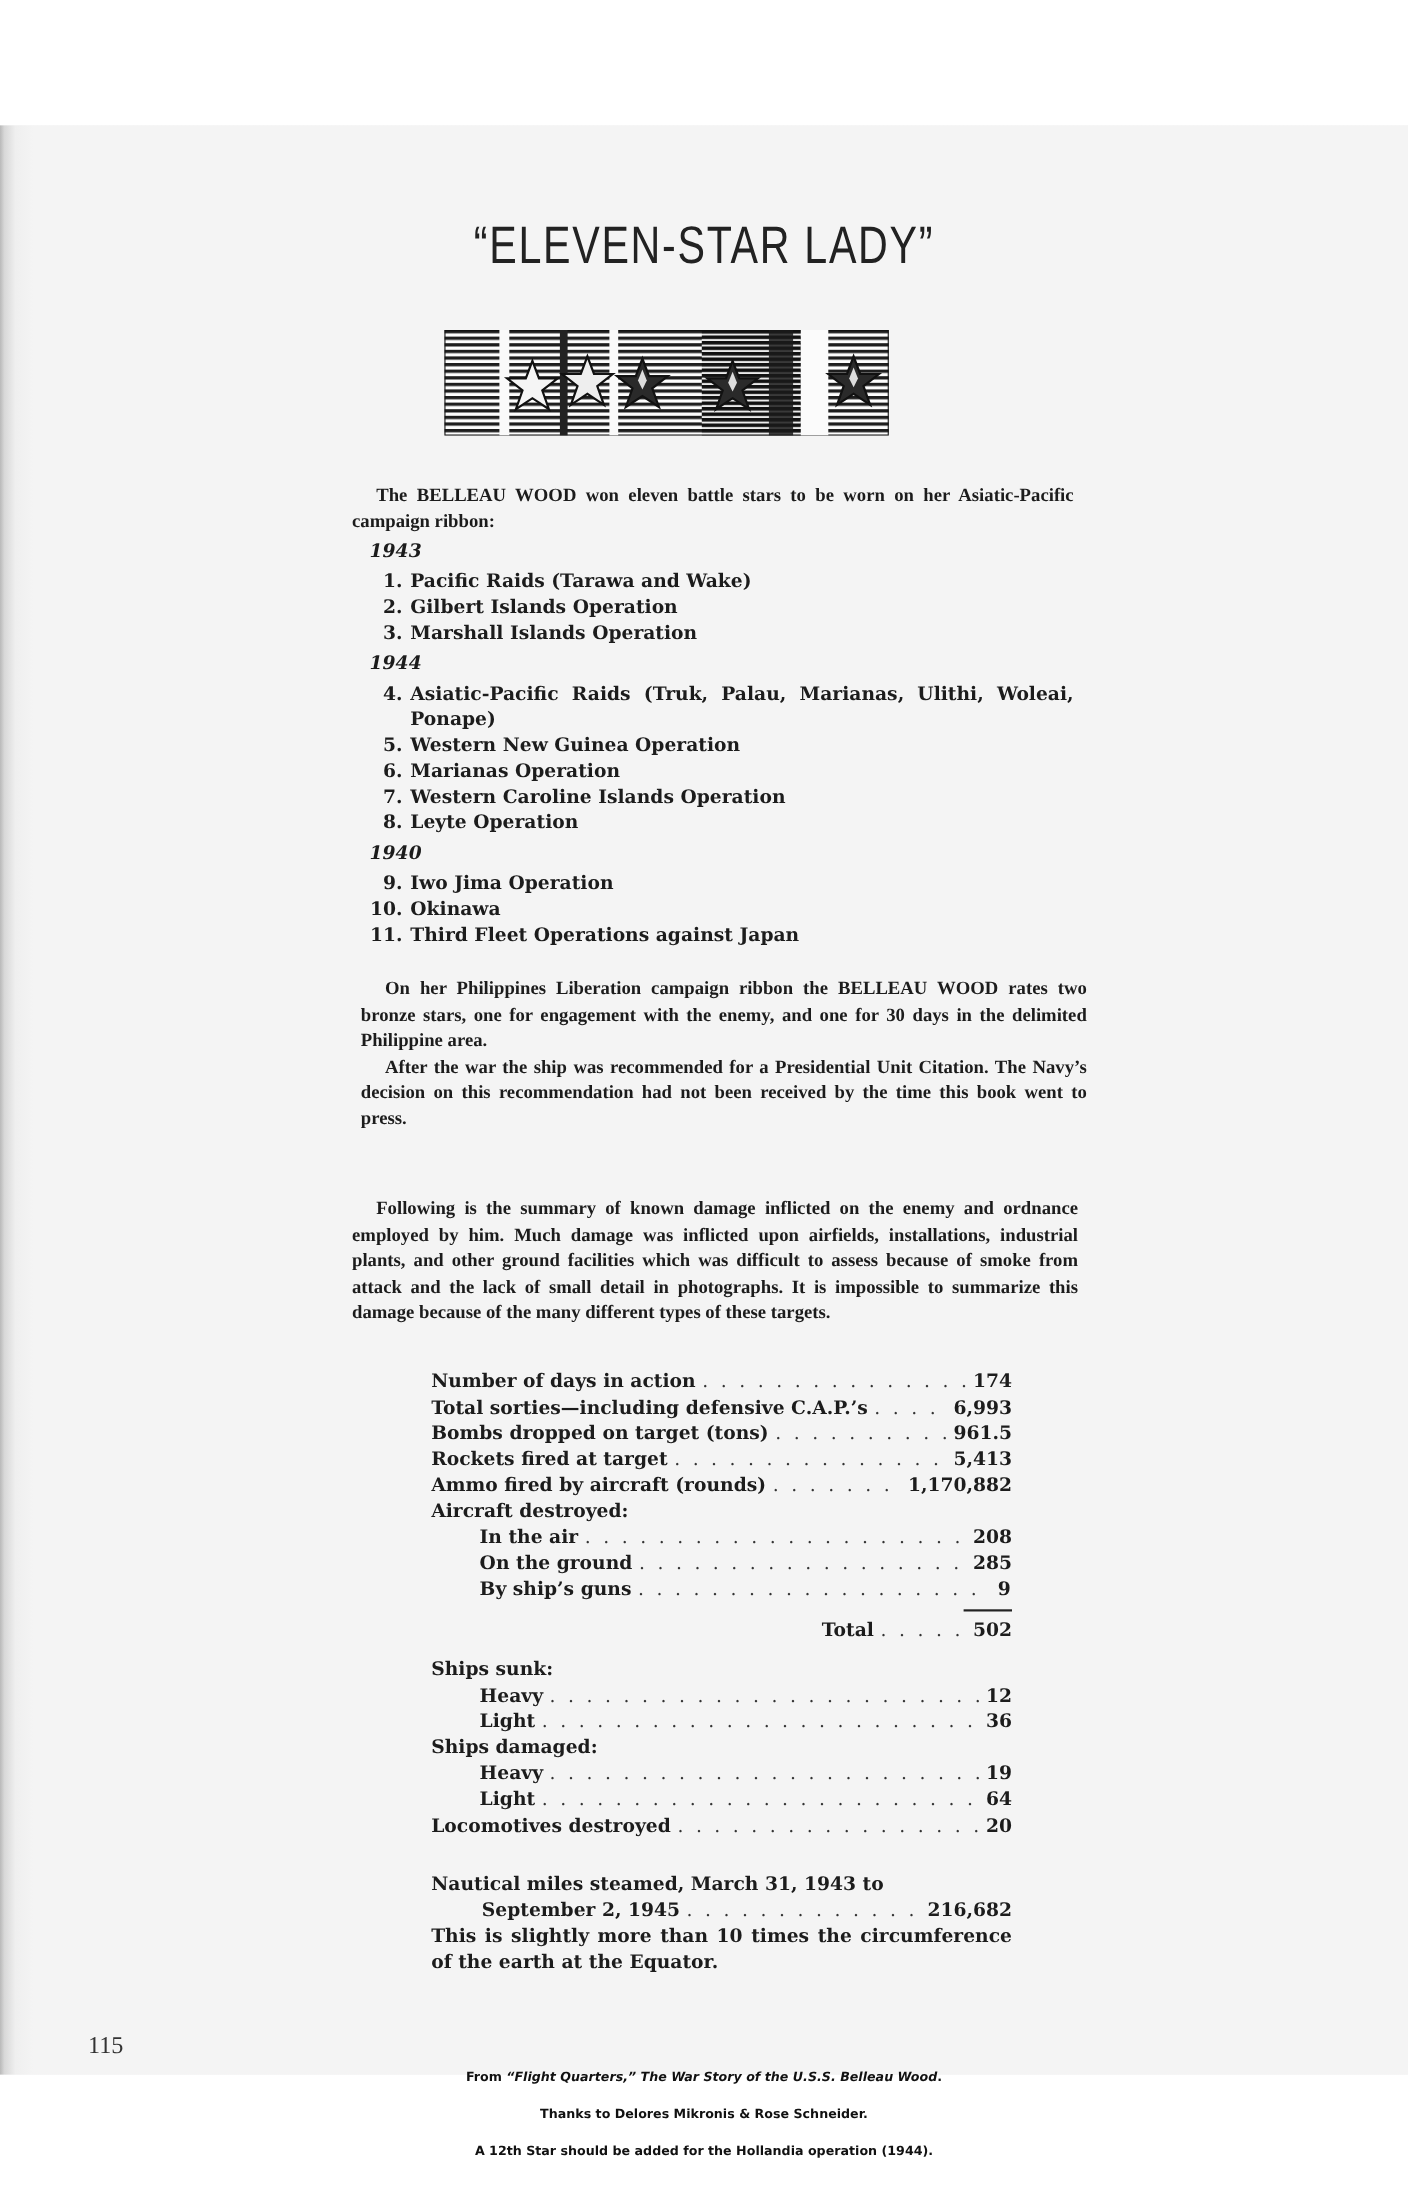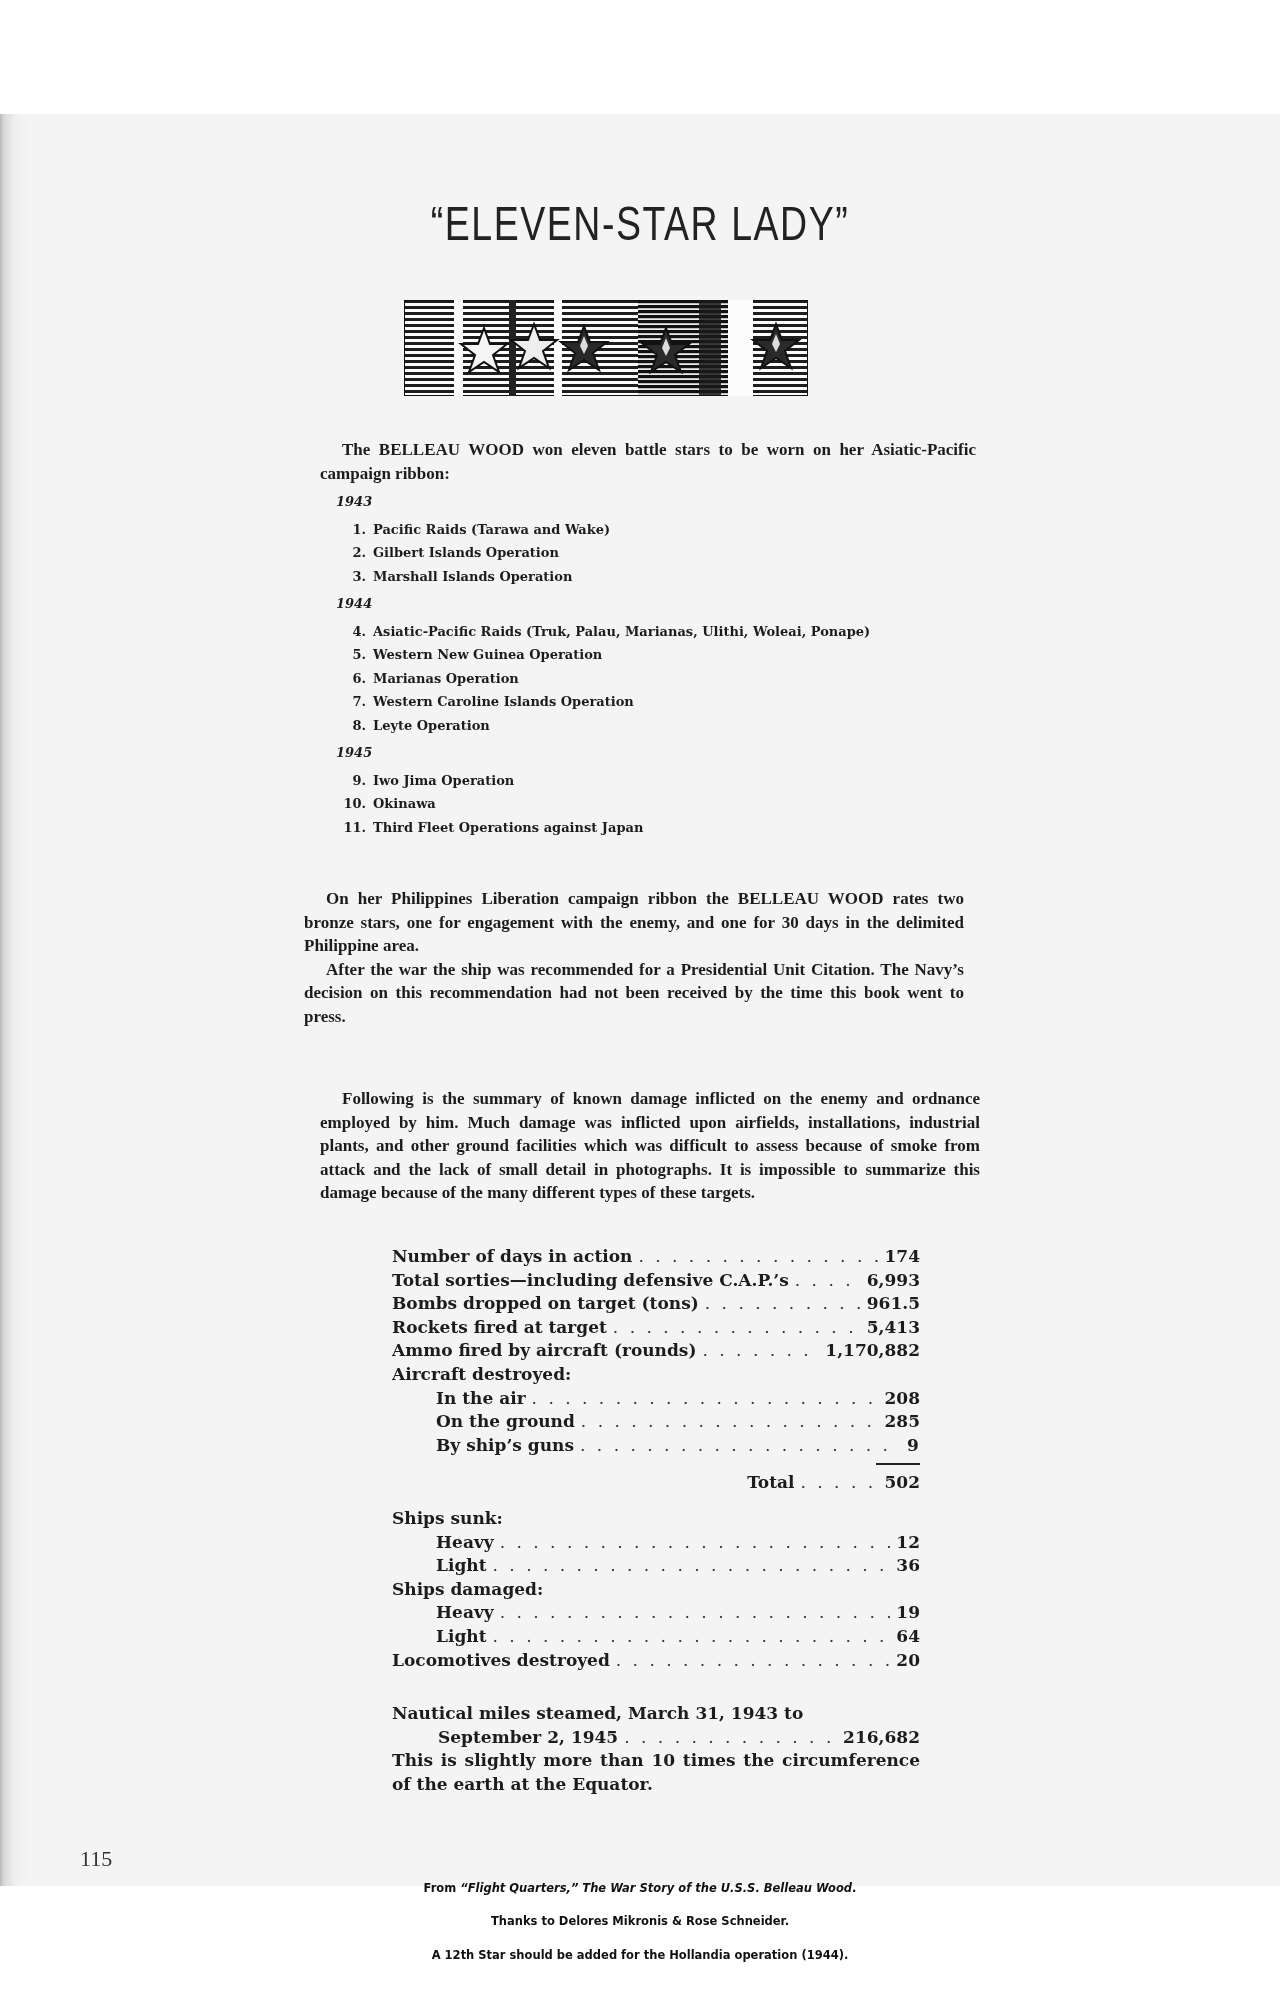--- a/index.html
+++ b/index.html
@@ -14,21 +14,21 @@
     background: #f4f4f4;
     background-image: linear-gradient(90deg, #b9b9b9 0px, #d8d8d8 4px, #efefef 14px, #f4f4f4 30px);
   }
   .title {
     position: absolute; left: 0; width: 1280px; top: 196px; text-align: center;
     font-family: "Liberation Sans", sans-serif; font-weight: normal;
     font-size: 48px; letter-spacing: 2px; transform: scaleX(0.78); transform-origin: 640px 0;
     color: #222;
   }
   .ribbon { position: absolute; left: 404px; top: 300px; width: 404px; height: 96px; }
-  .text { position: absolute; font-weight: bold; font-size: 13px; line-height: 23.5px; color: #1c1c1c; }
+  .text { position: absolute; font-weight: bold; font-size: 17px; line-height: 23.5px; color: #1c1c1c; }
   .para { position: absolute; font-weight: bold; font-size: 17px; line-height: 23.6px; text-align: justify; color: #1c1c1c; font-family: Liberation Serif, serif; }
   .para p { margin: 0; text-indent: 22px; }
   .year { font-style: italic; font-weight: bold; }
   .listitem { display: flex; }
   .listitem .num { width: 30px; text-align: right; margin-right: 7px; flex: none; }
   .listitem .lbl { flex: 1; }
   .stats { position: absolute; left: 392px; top: 1245px; width: 528px; font-weight: bold; font-size: 17px; color: #1c1c1c; }
   .row { display: flex; align-items: baseline; height: 23.6px; line-height: 23.6px; white-space: nowrap; overflow: hidden; }
   .row .lab { flex: none; padding-right: 6px; }
   .row .dots { flex: 1; overflow: hidden; letter-spacing: 3px; font-weight: normal; color: #333; }
@@ -132,38 +132,38 @@
         <span class="num">7.</span>
         <span class="lbl">Western Caroline Islands Operation</span>
       </div>
     <div class="listitem">
         <span class="num">8.</span>
         <span class="lbl">Leyte Operation</span>
       </div>
   </div>
   <div style="height:4px"></div>
   <div>
-    <div class="year">1945</div>
+    <div class="year">1940</div>
     <div style="height:4px"></div>
     <div class="listitem">
         <span class="num">9.</span>
         <span class="lbl">Iwo Jima Operation</span>
       </div>
     <div class="listitem">
         <span class="num">10.</span>
         <span class="lbl">Okinawa</span>
       </div>
     <div class="listitem">
         <span class="num">11.</span>
         <span class="lbl">Third Fleet Operations against Japan</span>
       </div>
   </div>
 </div>
 
-<div class="para" style="left:304px; top:887px; width:660px;">
+<div class="para" style="left:328px; top:887px; width:660px;">
   <p>On her Philippines Liberation campaign ribbon the BELLEAU WOOD rates two bronze stars, one for engagement with the enemy, and one for 30 days in the delimited Philippine area.</p>
   <p>After the war the ship was recommended for a Presidential Unit Citation. The Navy’s decision on this recommendation had not been received by the time this book went to press.</p>
 </div>
 
 <div class="para" style="left:320px; top:1087px; width:660px;">
   <p>Following is the summary of known damage inflicted on the enemy and ordnance employed by him. Much damage was inflicted upon airfields, installations, industrial plants, and other ground facilities which was difficult to assess because of smoke from attack and the lack of small detail in photographs. It is impossible to summarize this damage because of the many different types of these targets.</p>
 </div>
 
 <div class="stats">
   <div class="row">

